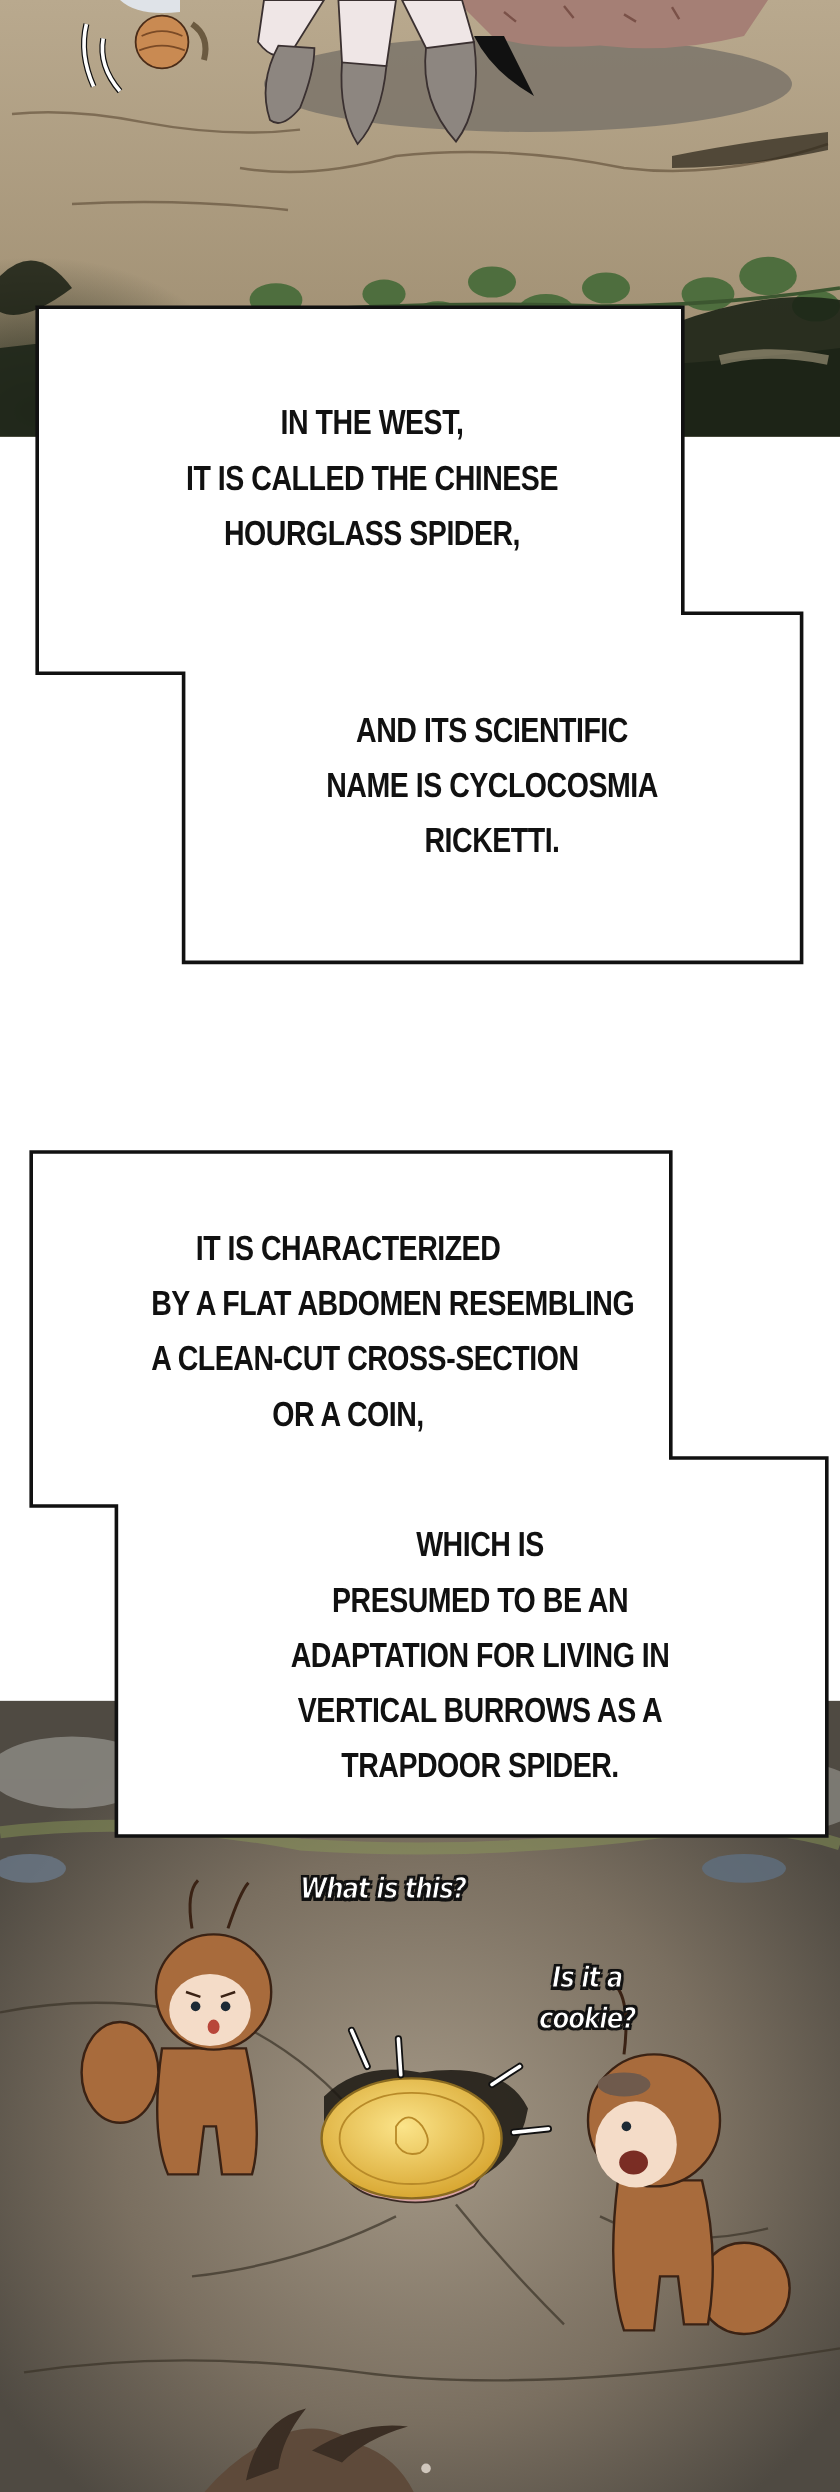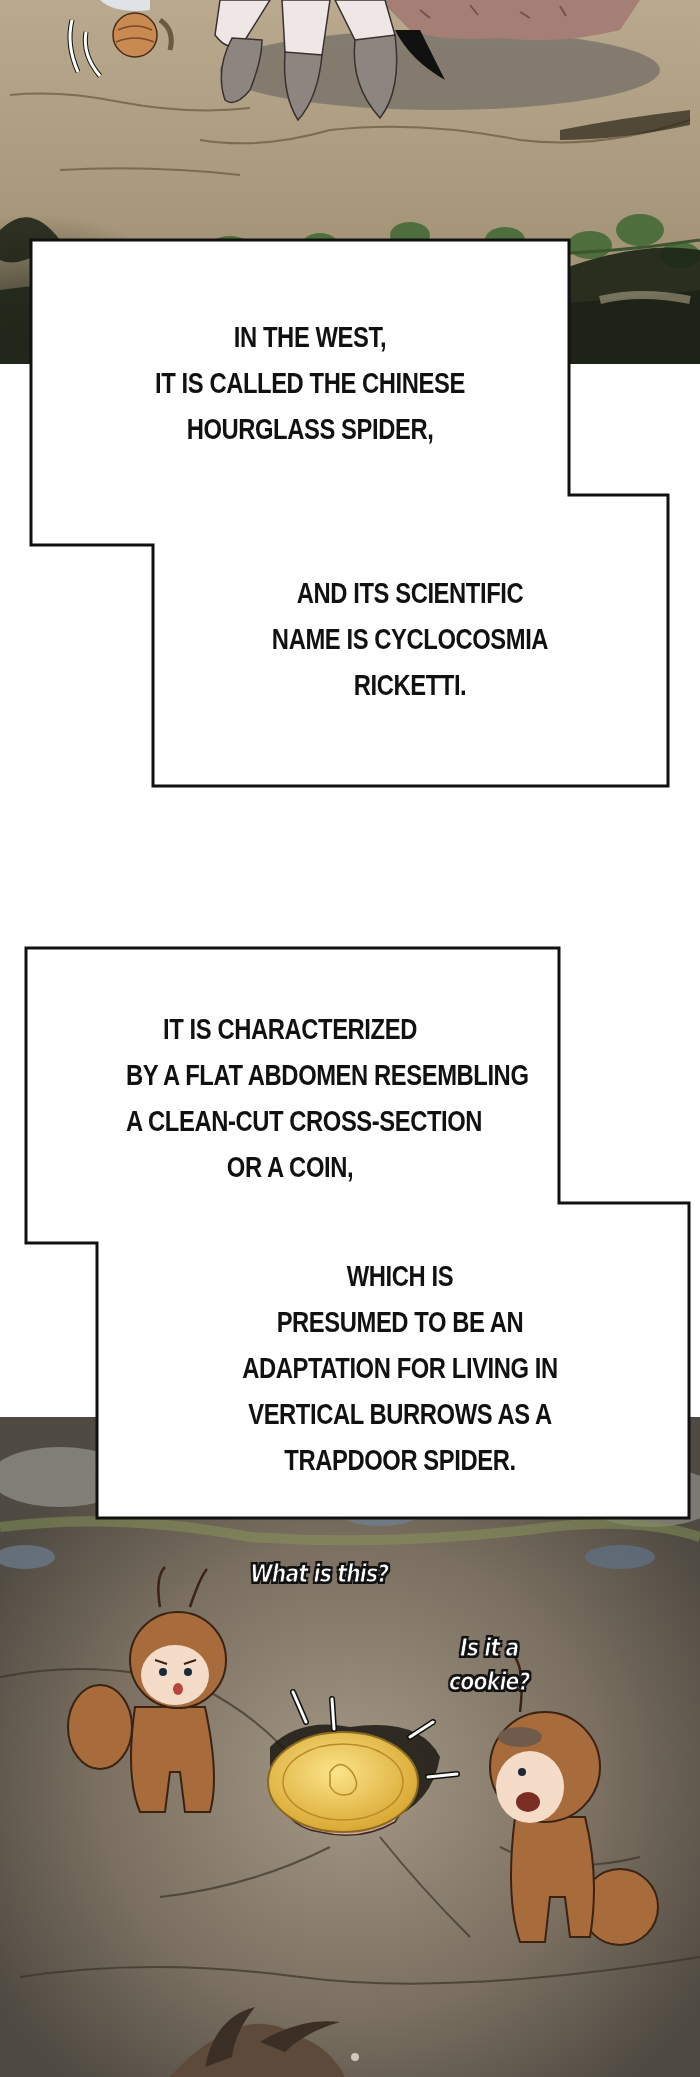--- a/index.html
+++ b/index.html
@@ -104,21 +104,21 @@
     </g>
 
     <rect x="0" y="150" width="300" height="214" fill="url(#gshadow)"></rect>
     <path d="M0 290 Q150 270 300 300 Q450 320 700 290 L700 364 L0 364 Z" fill="#20271a" opacity="0.92"></path>
     <path d="M560 270 Q640 240 700 250 L700 364 L560 364 Z" fill="#1c2316" opacity="0.9"></path>
     <path d="M600 300 Q640 290 690 300" stroke="#c8b79a" stroke-width="8" fill="none" opacity="0.5"></path>
     <path d="M0 230 Q30 200 60 240 Q20 270 0 260 Z" fill="#1a2014" opacity="0.85"></path>
   </svg>
 </div>
 
-<div class="caption" style="top:0;left:0;width:700px;height:800px;">
+<div class="caption" style="top:16px;left:0;width:700px;height:800px;">
   <svg width="700" height="800" viewBox="0 0 700 800">
     <path d="M31 240 L569 240 L569 495 L668 495 L668 786 L153 786 L153 545 L31 545 Z" fill="#ffffff" stroke="#111111" stroke-width="3"></path>
   </svg>
   <div class="cap-text" style="left:120px;top:314px;width:380px;">
     <div>IN THE WEST,</div>
     <div>IT IS CALLED THE CHINESE</div>
     <div>HOURGLASS SPIDER,</div>
   </div>
   <div class="cap-text" style="left:240px;top:570px;width:340px;">
     <div>AND ITS SCIENTIFIC</div>
@@ -209,21 +209,21 @@
 
   <div class="sfx-text" style="left:238px;top:140px;">
     <div>What is this?</div>
   </div>
   <div class="sfx-text" style="left:442px;top:214px;">
     <div>Is it a</div>
     <div>cookie?</div>
   </div>
 </div>
 
-<div class="caption" style="top:0;left:0;width:698px;height:1530px;">
+<div class="caption" style="top:12px;left:0;width:698px;height:1530px;">
   <svg width="700" height="1530" viewBox="0 0 700 1530">
     <path d="M26 948 L559 948 L559 1203 L689 1203 L689 1518 L97 1518 L97 1243 L26 1243 Z" fill="#ffffff" stroke="#111111" stroke-width="3"></path>
   </svg>
   <div class="cap-text" style="left:90px;top:1006px;width:400px;">
     <div>IT IS CHARACTERIZED</div>
     <div>BY A FLAT ABDOMEN RESEMBLING</div>
     <div>A CLEAN-CUT CROSS-SECTION</div>
     <div>OR A COIN,</div>
   </div>
   <div class="cap-text" style="left:200px;top:1253px;width:400px;">

